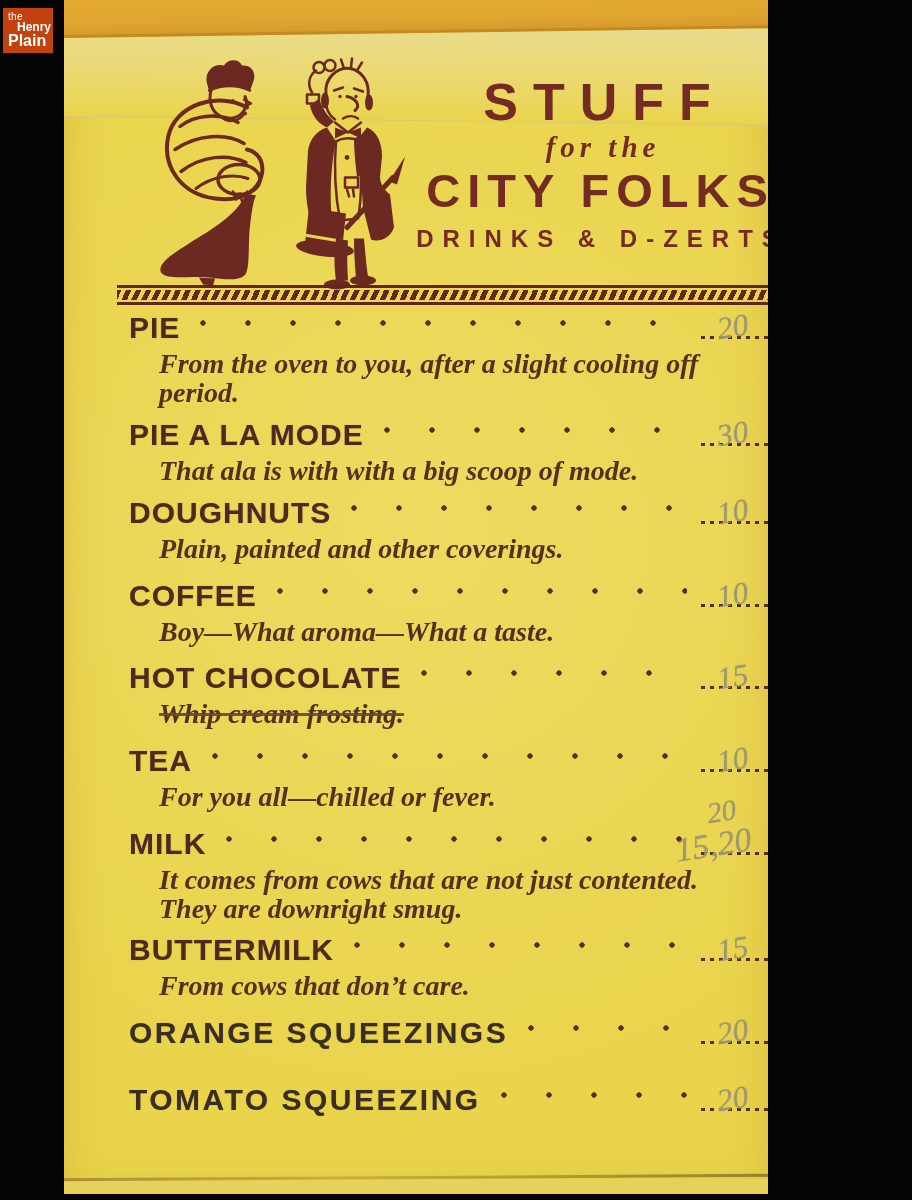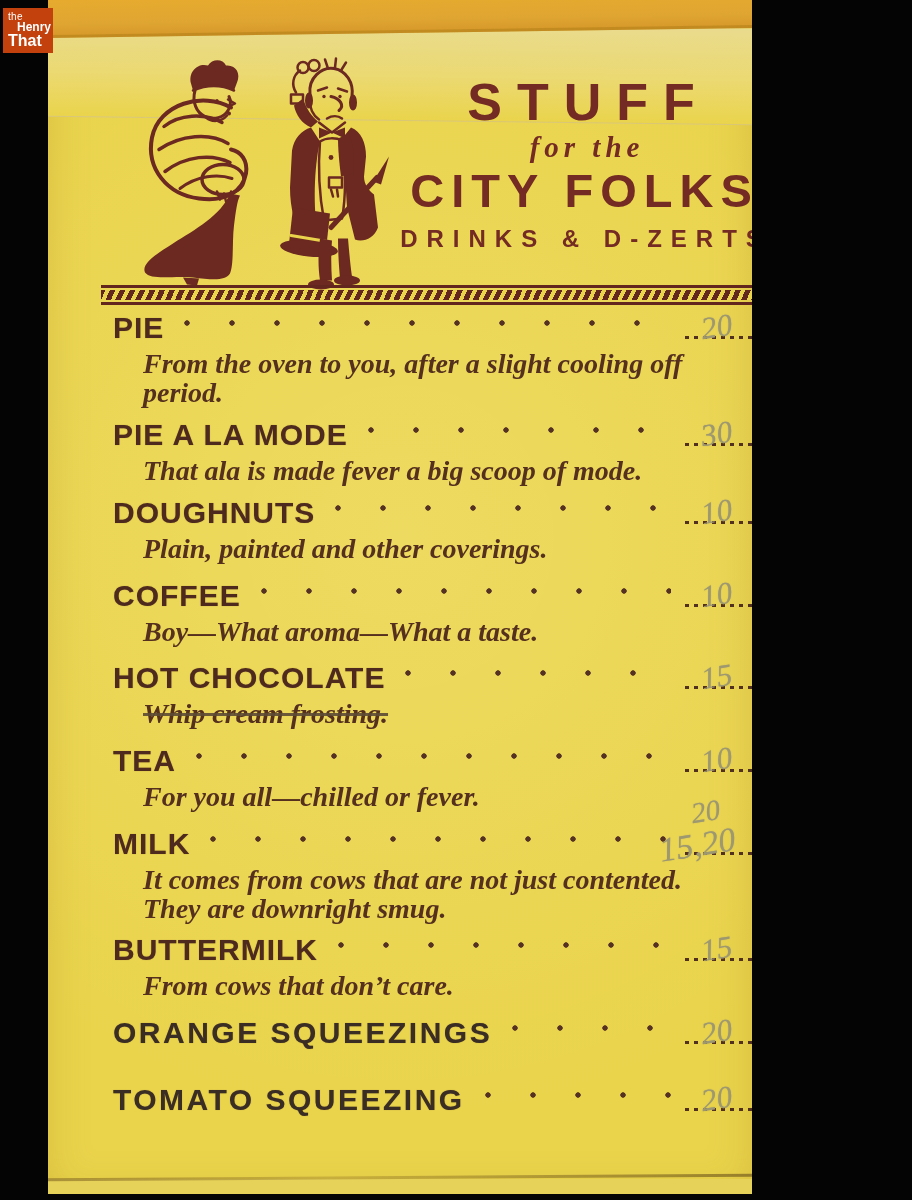--- a/index.html
+++ b/index.html
@@ -3,21 +3,21 @@
 <meta charset="utf-8">
 <style>
   html,body{margin:0;padding:0;}
   body{
     width:912px;height:1200px;position:relative;overflow:hidden;
     background:#040404;
     font-family:"Liberation Sans",sans-serif;
   }
   
   .card{
-    position:absolute;left:48px;top:0;width:704px;height:1194px;
+    position:absolute;left:64px;top:0;width:704px;height:1194px;
     background:#ead44c;
     background-image:radial-gradient(ellipse 120% 70% at 50% 45%, rgba(255,250,200,.16), rgba(0,0,0,0) 70%);
     box-shadow:inset 0 0 40px rgba(160,120,20,.25);
     overflow:hidden;
   }
   .band-top{
     position:absolute;left:-14px;right:-14px;top:-6px;height:36px;
     background:linear-gradient(180deg,#e6ab2e 0%,#dfa531 70%,#d79a2c 100%);
     border-bottom:3px solid rgba(150,100,15,.45);
     transform:rotate(-0.8deg);
@@ -216,21 +216,21 @@
   <div class="item">
     <div class="row">
       <span class="iname">PIE A LA MODE</span>
       <span class="leader"></span>
       <span class="pricebox">
         <span class="pline"></span>
 
         <span class="hand main">30</span>
       </span>
     </div>
-    <div class="desc">That ala is made fever a big scoop of mode.</div>
+    <div class="desc">That ala is with with a big scoop of mode.</div>
   </div>
 
   <div class="item">
     <div class="row">
       <span class="iname">DOUGHNUTS</span>
       <span class="leader"></span>
       <span class="pricebox">
         <span class="pline"></span>
 
         <span class="hand main">10</span>
@@ -332,14 +332,14 @@
   </div>
 </div>
 
   <div class="crease-bottom"></div>
   <div class="bottom-strip"></div>
 </div>
 
 <div class="logo">
   <span class="l1">the</span>
   <span class="l2">Henry</span>
-  <span class="l3">That</span>
+  <span class="l3">Plain</span>
 </div>
 
 </body></html>

